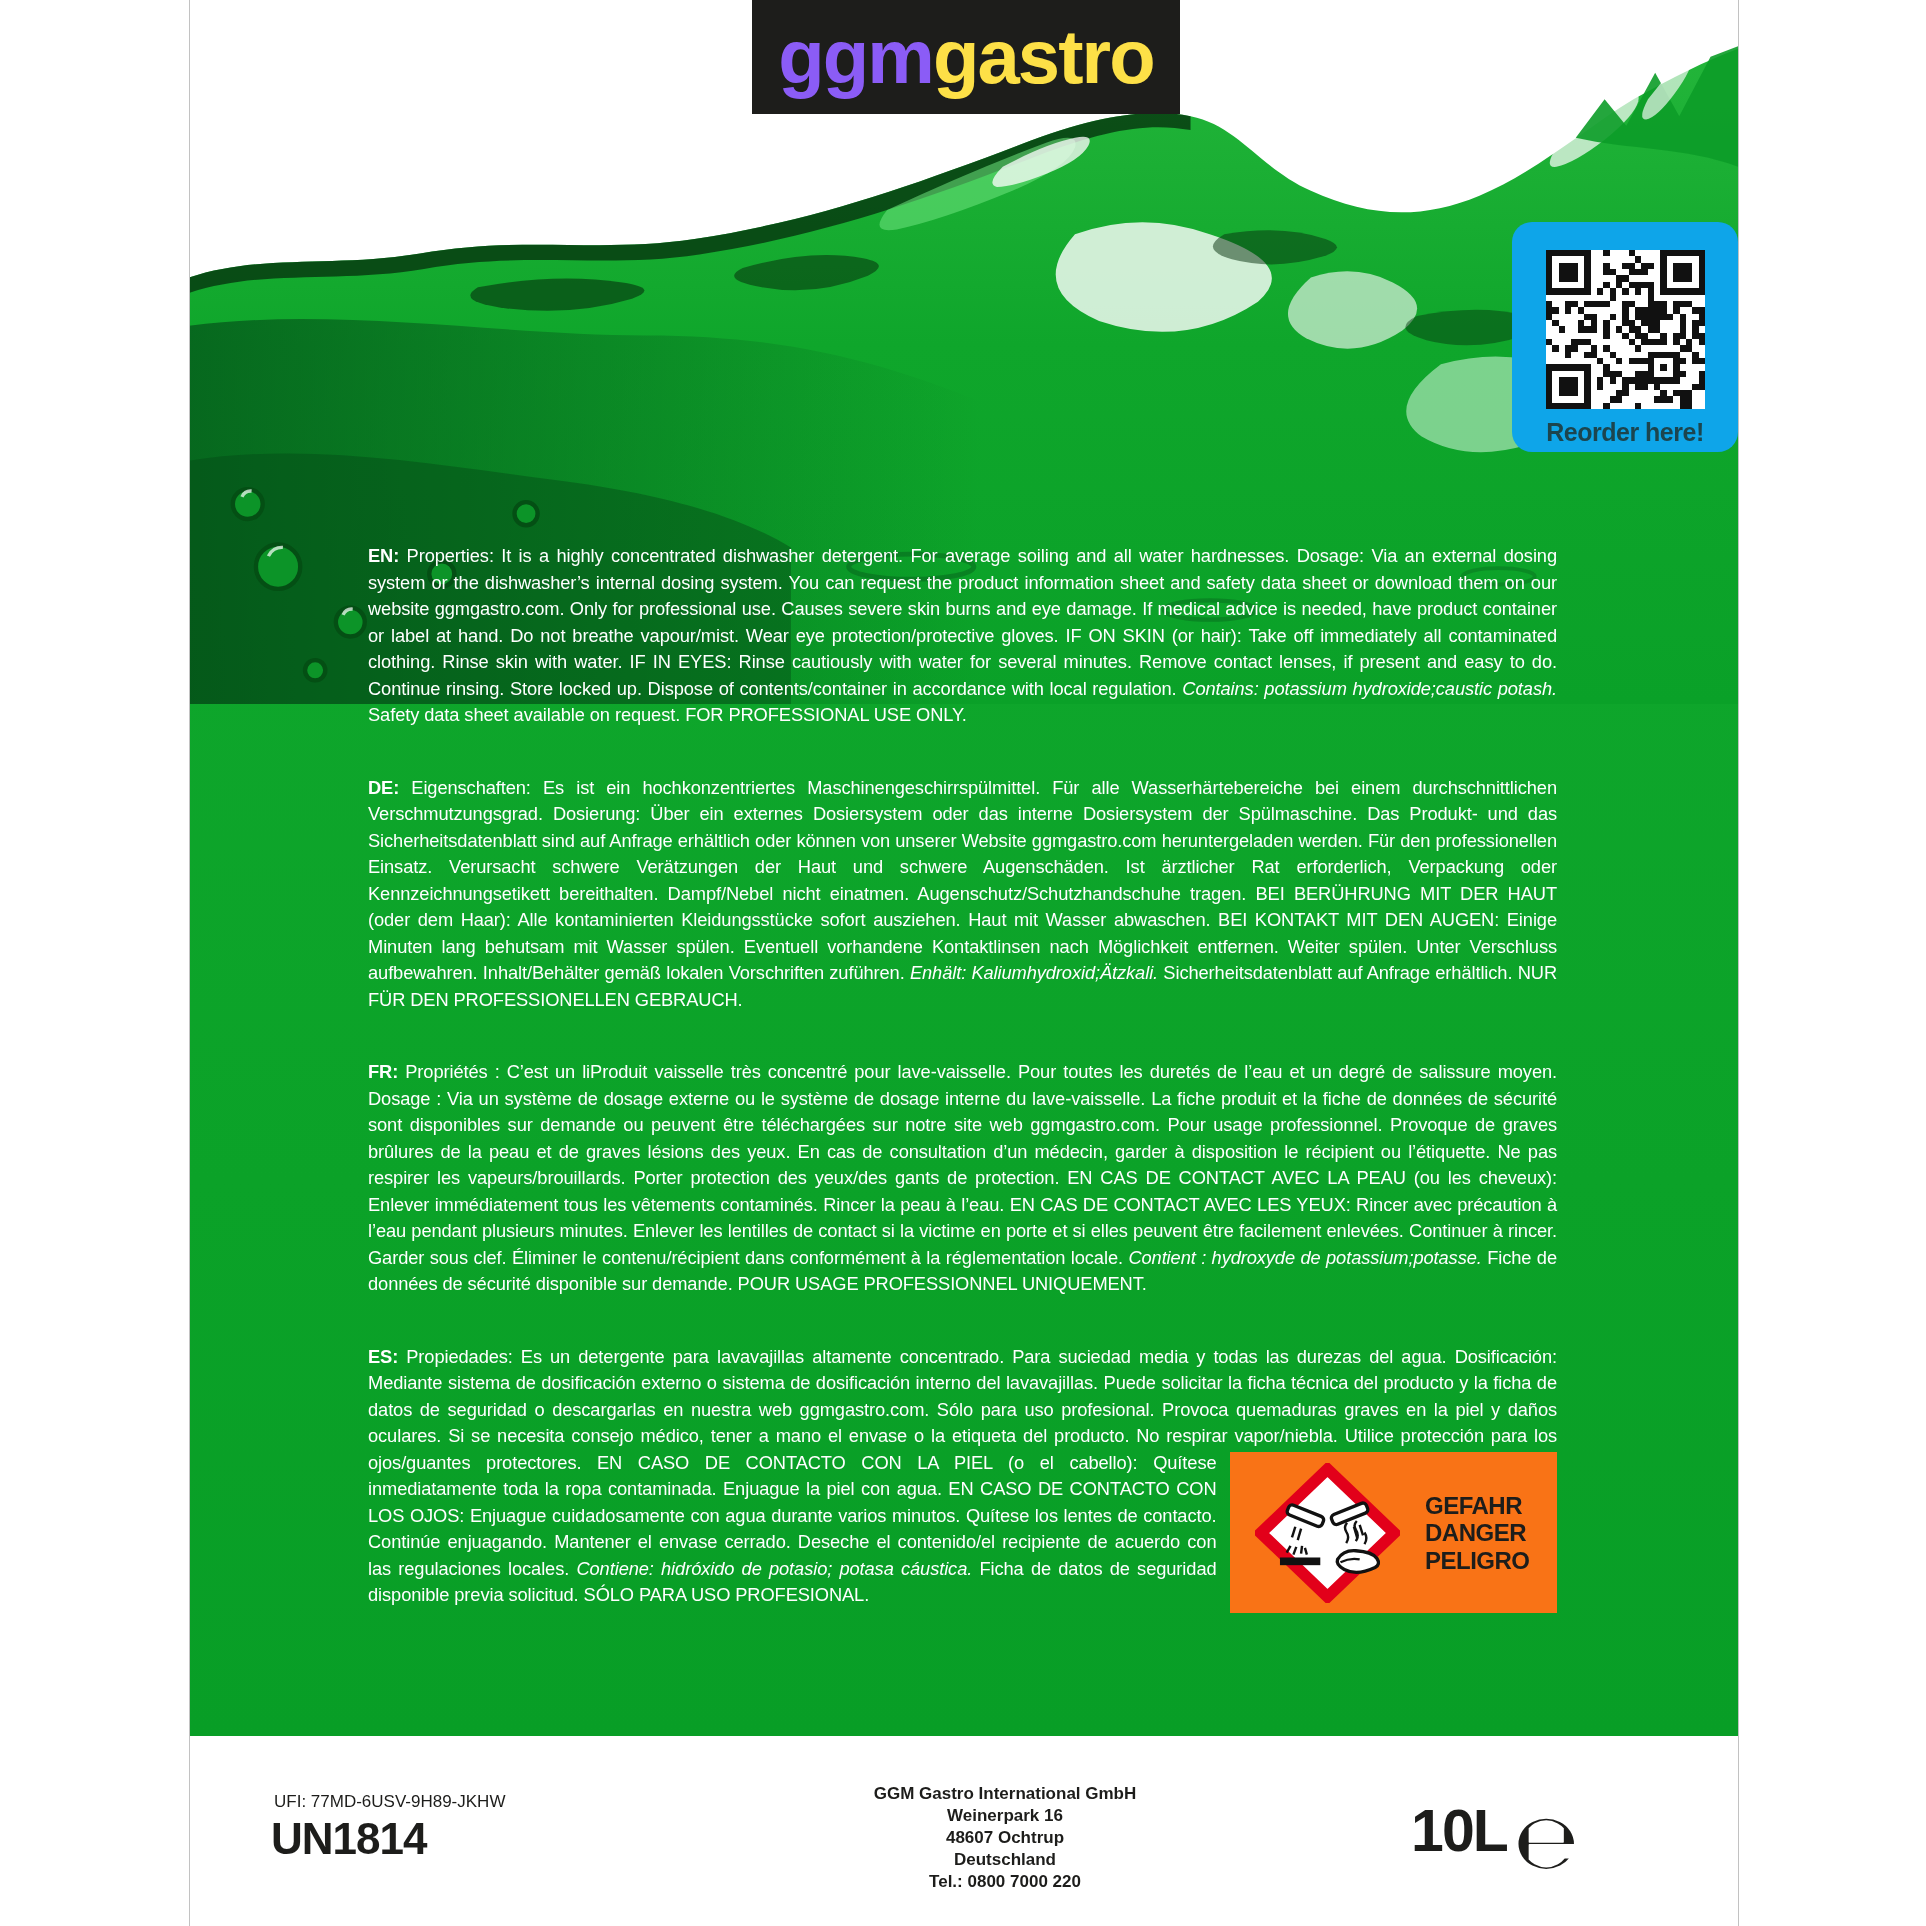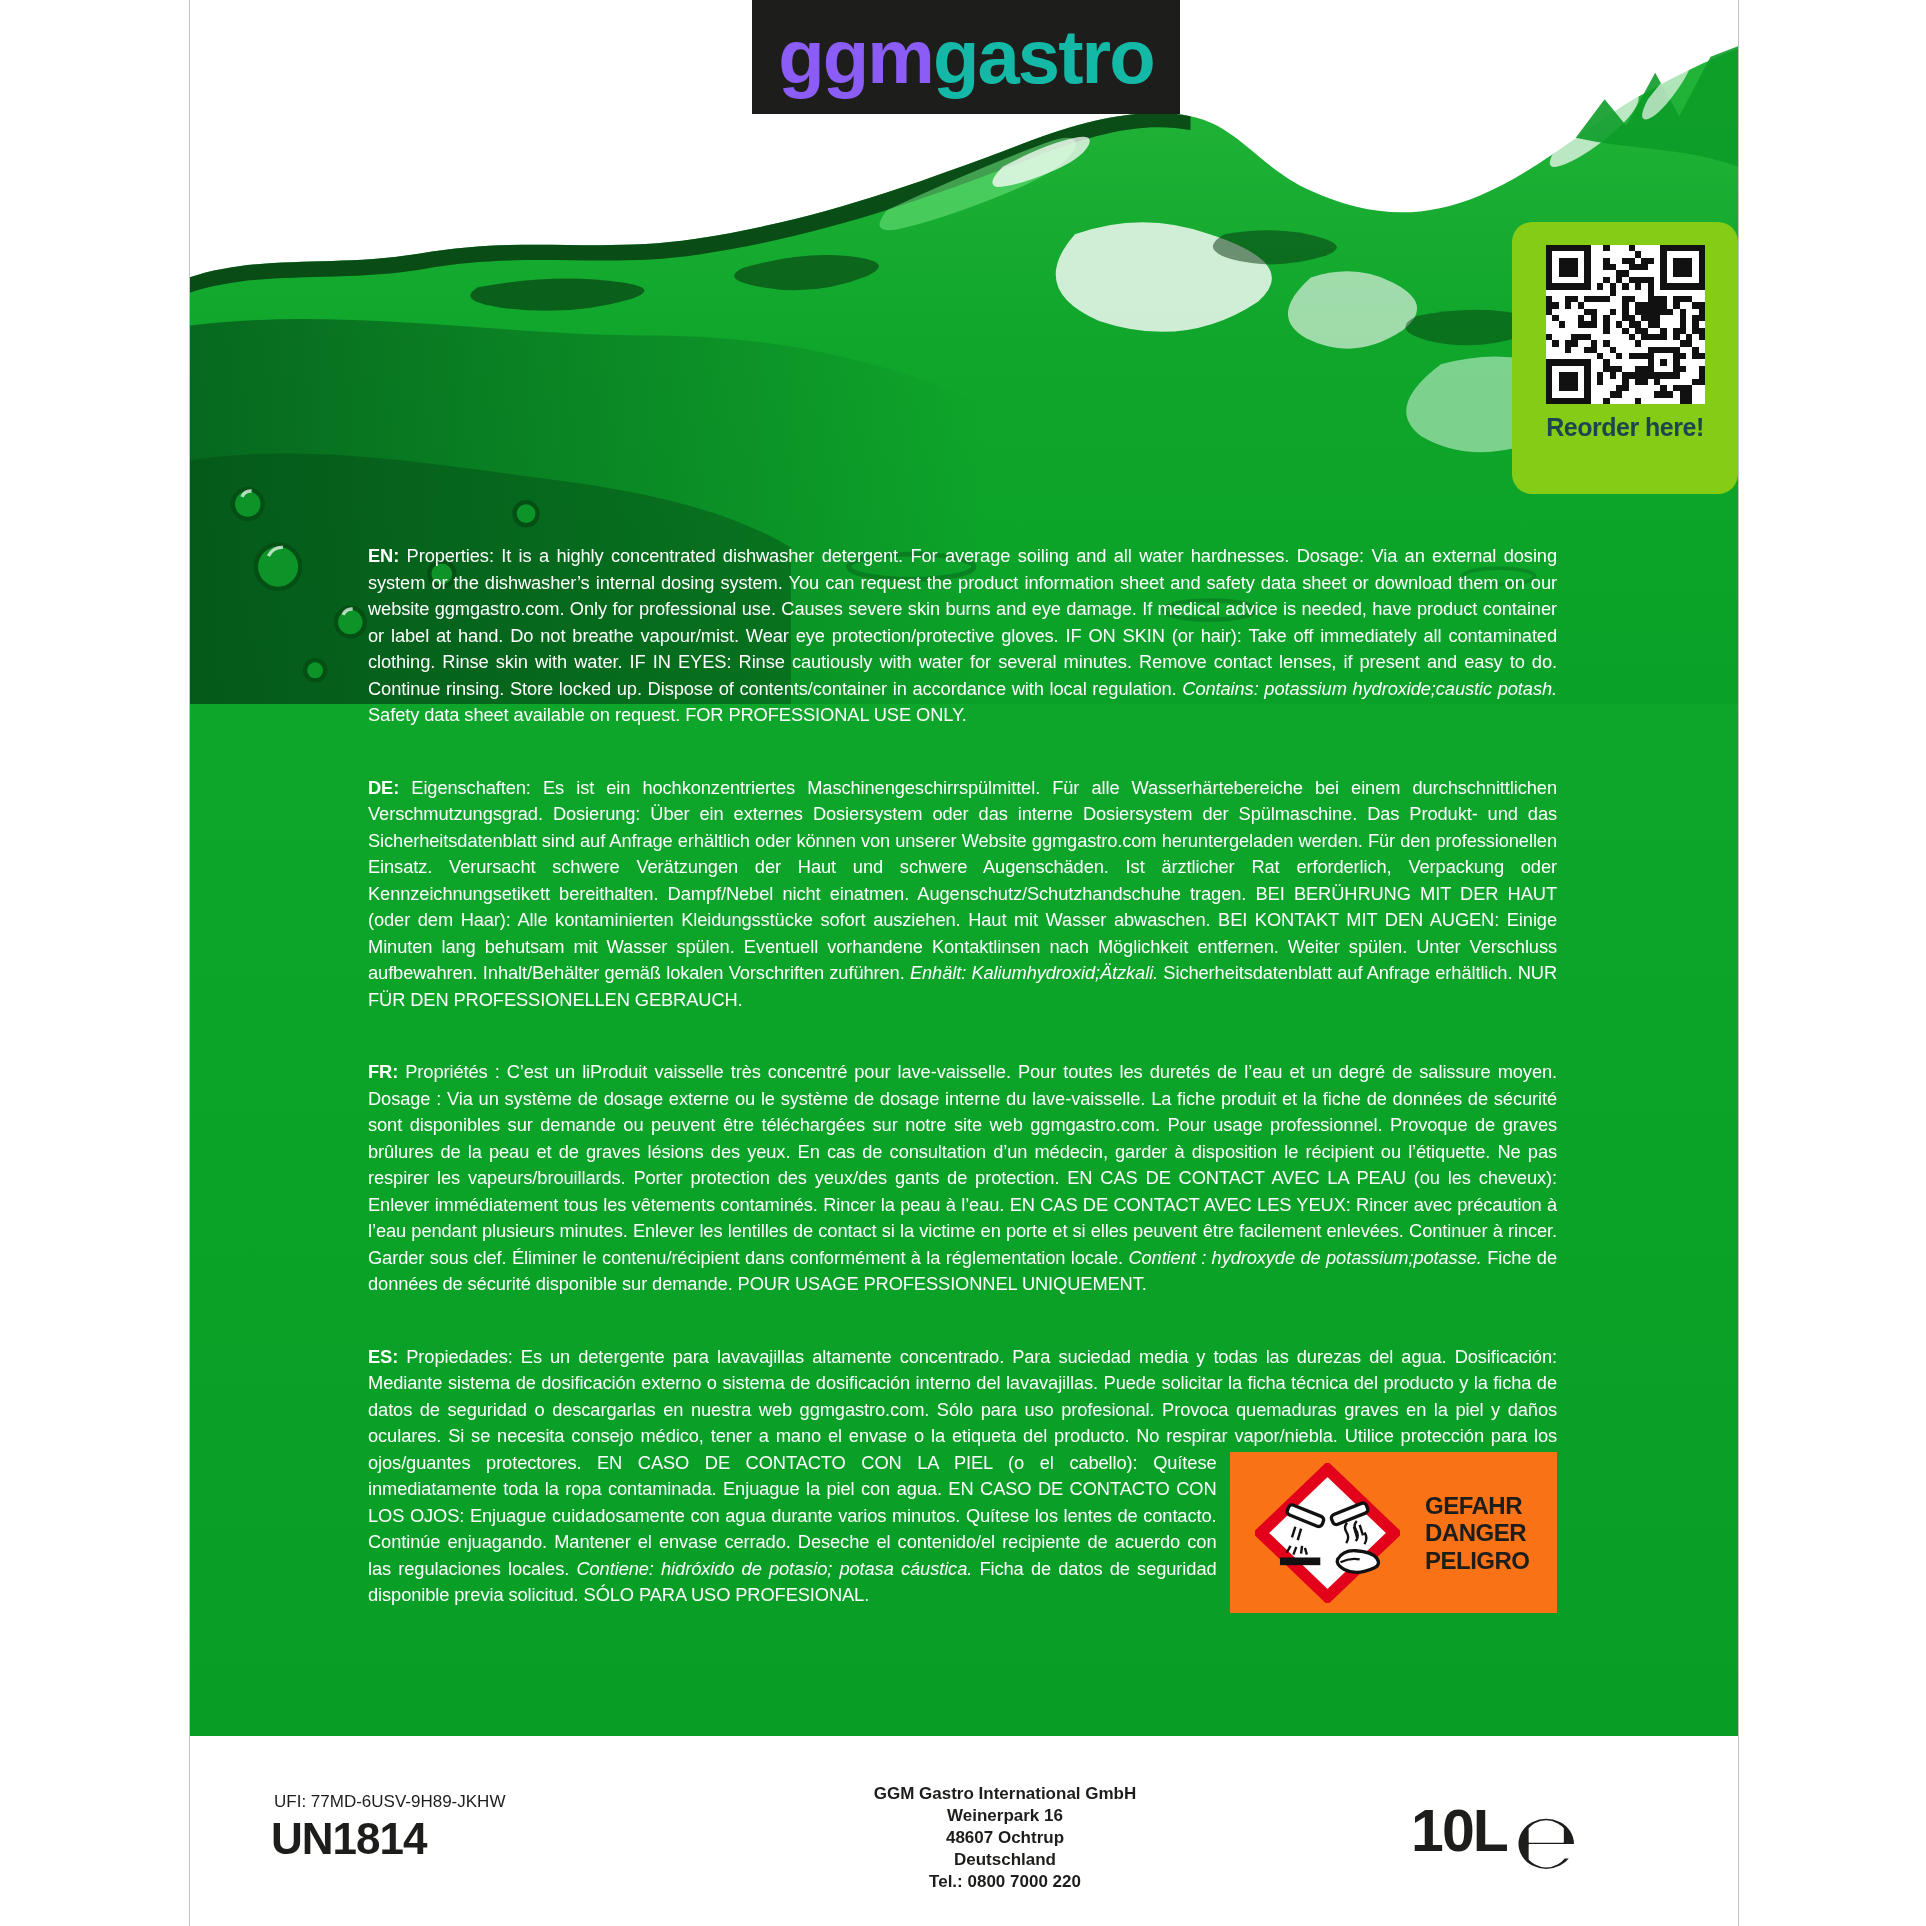--- a/index.html
+++ b/index.html
@@ -11,35 +11,35 @@
   #dieline-left{left:189px;}
   #dieline-right{left:1738px;}
 
   
   .brand-box{
     position:absolute;left:752px;top:0;width:428px;height:114px;background:#1d1d1b;
     display:flex;align-items:center;justify-content:center;z-index:4;
   }
   .brand-box .logo-text{font-size:76px;font-weight:bold;letter-spacing:-1.9px;line-height:1;}
   .logo-red{color:#8b5cf6;}
-  .logo-white{color:#14b8a6;}
+  .logo-white{color:#fde047;}
 
   
   #water-svg{position:absolute;left:189px;top:26.5px;width:1549px;height:677px;z-index:1;pointer-events:none;}
 
   
   .green-body{
     position:absolute;left:189px;top:505px;width:1549px;height:1231px;z-index:0;
     background:linear-gradient(180deg,#0fa72c 0%, #0ba228 55%, #089e26 100%);
   }
 
   
   .qr-panel{
-    position:absolute;left:1512px;top:222px;width:226px;height:272px;background:#84cc16;
-    border-radius:20px;z-index:3;display:flex;flex-direction:column;align-items:center;
+    position:absolute;left:1512px;top:222px;width:226px;height:230px;background:#0ea5e9;
+    border-radius:20px;z-index:3;display:flex;flex-direction:column;align-items:center;justify-content:center;
   }
   .qr-panel svg{margin-top:23px;width:159px;height:159px;}
   .qr-caption{margin-top:8.7px;font-size:25px;font-weight:bold;color:#1c454e;letter-spacing:-0.5px;}
 
   
   .body-text{
     position:absolute;left:368px;top:543px;width:1189px;z-index:2;color:#ffffff;
     font-size:18.3px;line-height:26.5px;letter-spacing:-0.1px;text-align:justify;
   }
   .body-text p{margin:0 0 46px 0;}

